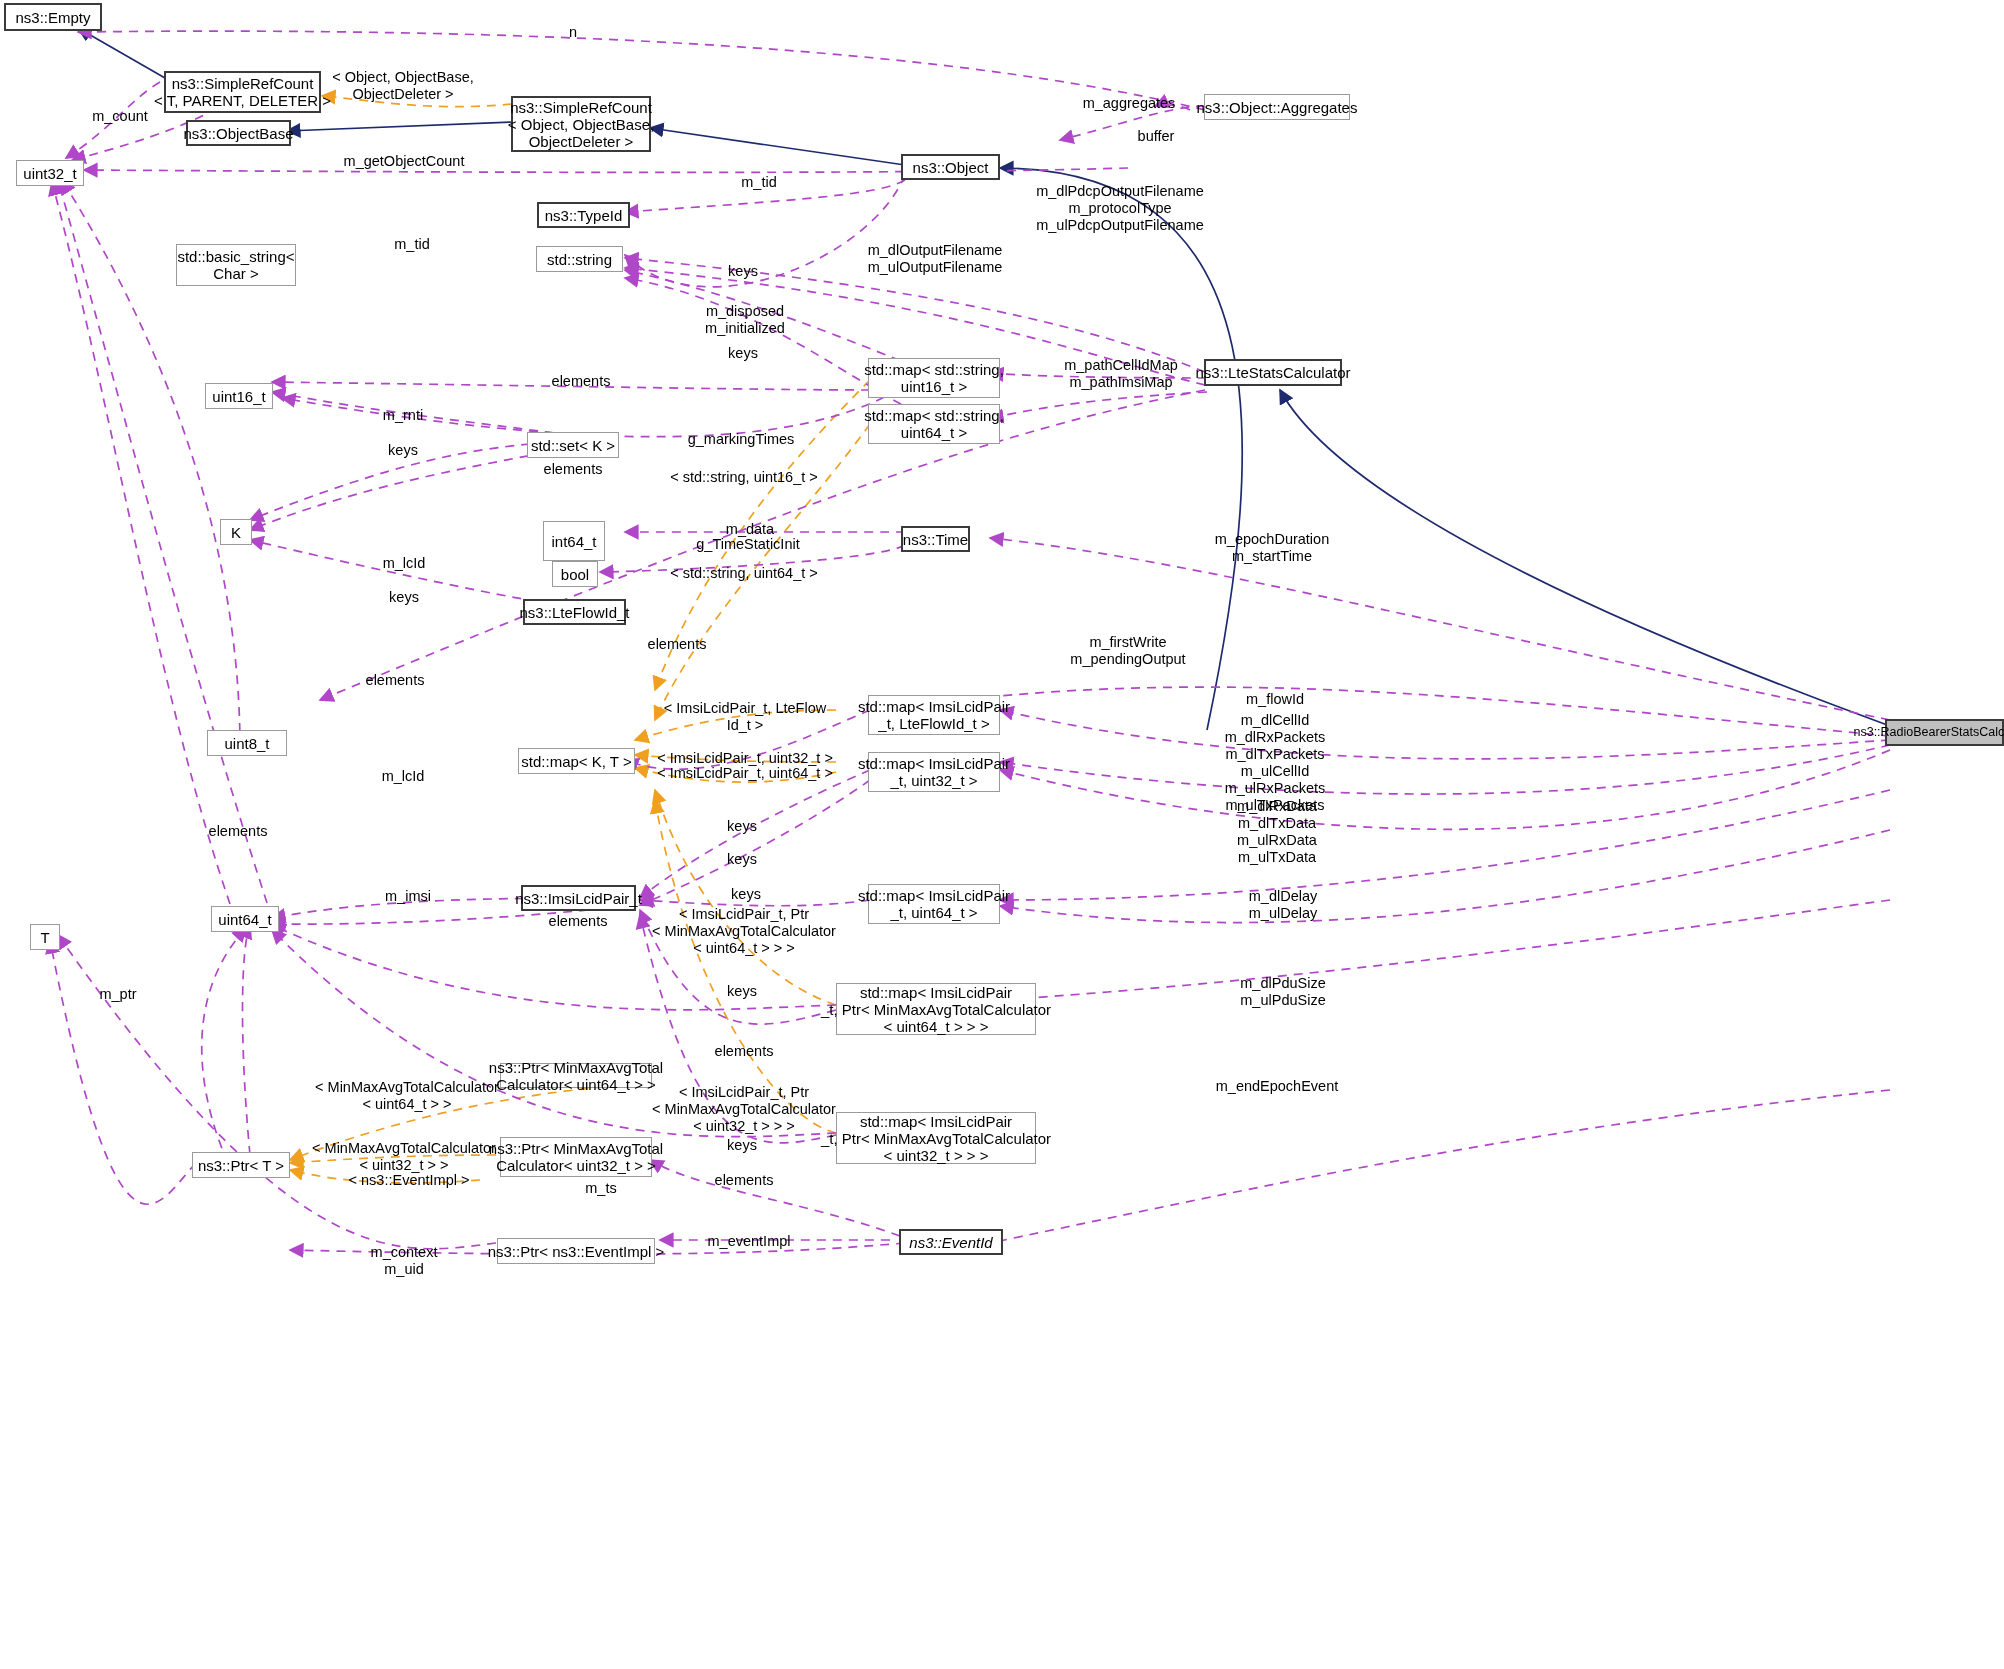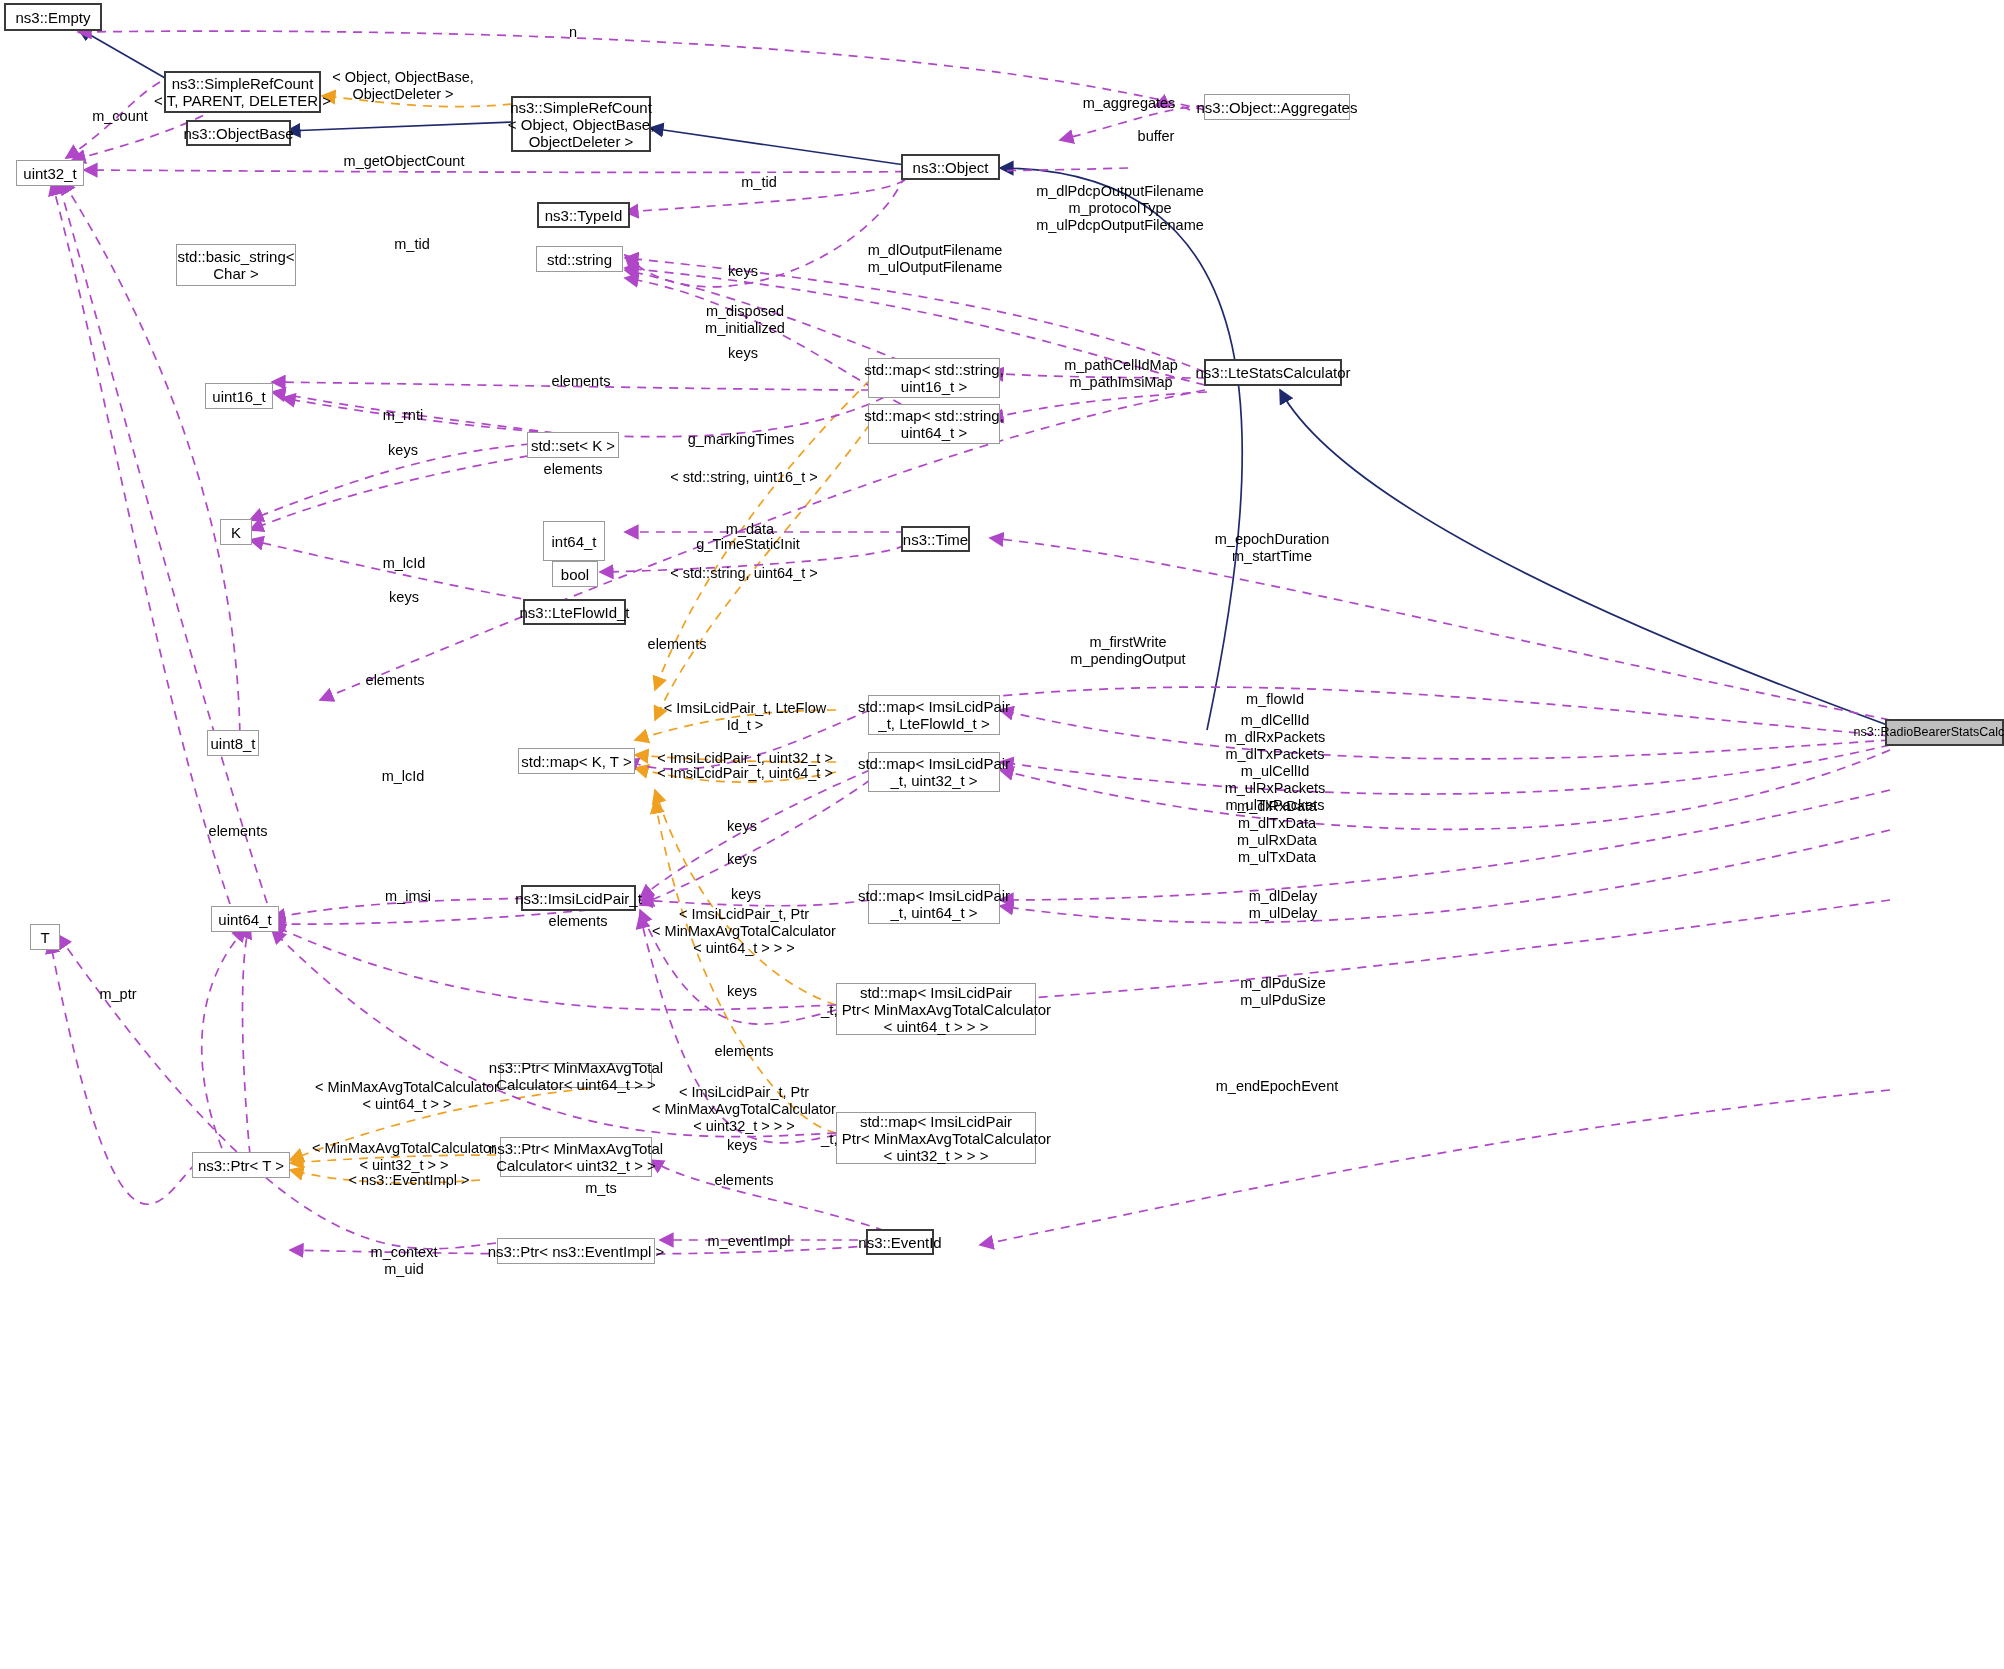--- a/index.html
+++ b/index.html
@@ -191,21 +191,21 @@
   <div class="node" style="left:220px; top:519px; width:32px; height:26px;">K</div>
 
   <div class="node" style="left:543px; top:521px; width:62px; height:40px;">int64_t</div>
 
   <div class="node thick" style="left:901px; top:526px; width:69px; height:26px;">ns3::Time</div>
 
   <div class="node" style="left:552px; top:561px; width:46px; height:26px;">bool</div>
 
   <div class="node thick" style="left:523px; top:599px; width:103px; height:26px;">ns3::LteFlowId_t</div>
 
-  <div class="node" style="left:207px; top:730px; width:52px; height:26px;">uint8_t</div>
+  <div class="node" style="left:207px; top:730px; width:80px; height:26px;">uint8_t</div>
 
   <div class="node" style="left:518px; top:748px; width:117px; height:26px;">std::map&lt; K, T &gt;</div>
 
   <div class="node" style="left:868px; top:695px; width:132px; height:40px;">std::map&lt; ImsiLcidPair
 _t, LteFlowId_t &gt;</div>
 
   <div class="node" style="left:868px; top:752px; width:132px; height:40px;">std::map&lt; ImsiLcidPair
 _t, uint32_t &gt;</div>
 
   <div class="node thick" style="left:521px; top:885px; width:115px; height:26px;">ns3::ImsiLcidPair_t</div>
@@ -228,21 +228,21 @@
 Calculator&lt; uint32_t &gt; &gt;</div>
 
   <div class="node" style="left:836px; top:1112px; width:200px; height:52px;">std::map&lt; ImsiLcidPair
 _t, Ptr&lt; MinMaxAvgTotalCalculator
 &lt; uint32_t &gt; &gt; &gt;</div>
 
   <div class="node" style="left:192px; top:1152px; width:98px; height:26px;">ns3::Ptr&lt; T &gt;</div>
 
   <div class="node" style="left:497px; top:1238px; width:158px; height:26px;">ns3::Ptr&lt; ns3::EventImpl &gt;</div>
 
-  <div class="node thick" style="left:866px; top:1229px; width:68px; height:26px;">ns3::EventId</div>
+  <div class="node thick" style="left:899px; top:1229px; width:104px; height:26px;font-style:italic;">ns3::EventId</div>
 
   <div class="node current" style="left:1885px; top:719px; width:119px; height:27px; font-size:12.5px;">ns3::RadioBearerStatsCalculator</div>
 
   <div class="elabel" style="left:573px; top:24px;">n</div>
 
   <div class="elabel" style="left:403px; top:69px;">&lt; Object, ObjectBase,
 ObjectDeleter &gt;</div>
 
   <div class="elabel" style="left:120px; top:108px;">m_count</div>
 

